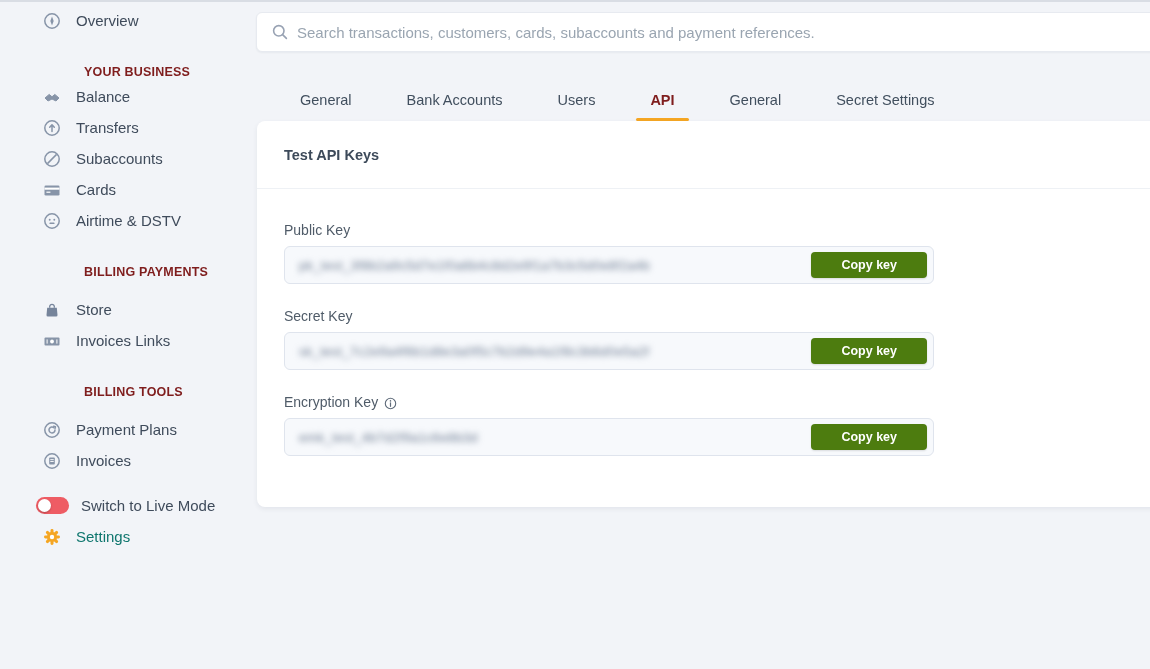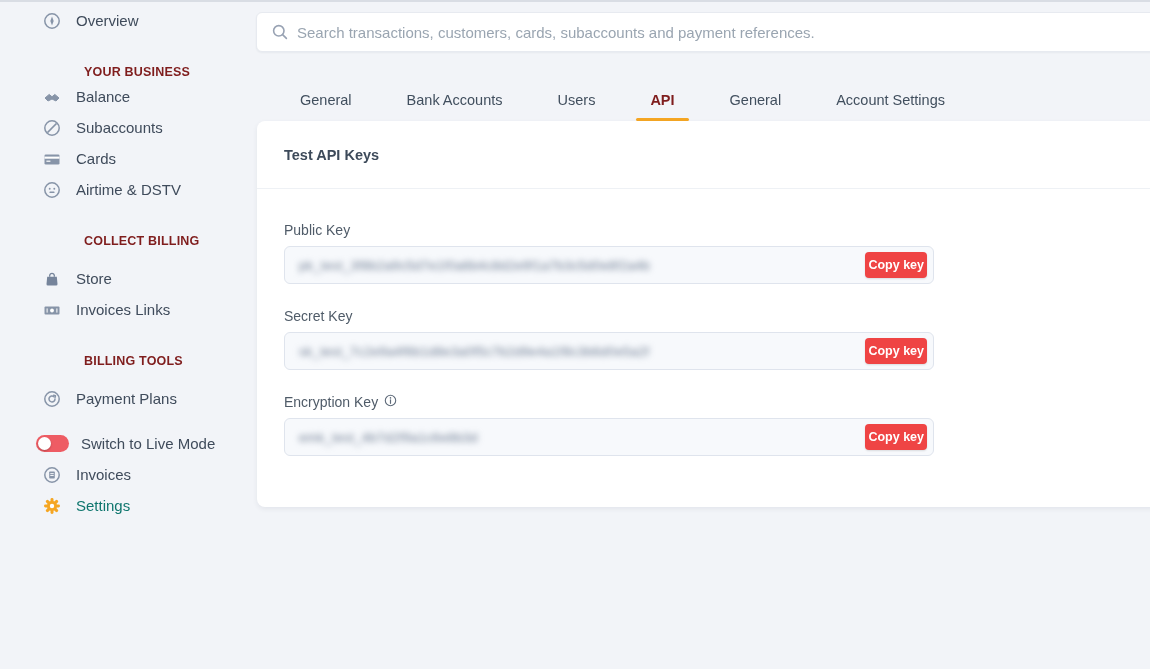--- a/index.html
+++ b/index.html
@@ -71,35 +71,35 @@
     background:#fff; border-radius:8px;
     box-shadow:0 2px 5px rgba(50,62,84,.08);
   }
   .card-head {
     height:68px; display:flex; align-items:center; padding-left:27px;
     border-bottom:1px solid #eef1f5;
     font-size:14.5px; font-weight:bold; color:#3d4a5a;
   }
   .card-body { padding:33px 0 0 27px; }
   .field { width:650px; margin-bottom:24px; }
-  .f-label { display:flex; align-items:flex-start; font-size:14px; color:#4f5b68; margin-bottom:8px; }
+  .f-label { display:flex; align-items:flex-end; font-size:14px; color:#4f5b68; margin-bottom:8px; }
   .info-ico { margin-left:6px; display:flex; }
   .key-box {
     height:38px; background:#f7f9fc; border:1px solid #dfe4ed; border-radius:6px;
     display:flex; align-items:center; padding:0 6px 0 14px;
   }
   .key-value {
     font-size:13px; color:#6b7a90; letter-spacing:.3px;
     filter:blur(3.2px); user-select:none; white-space:nowrap; overflow:hidden;
   }
   .copy-btn {
     margin-left:auto; border:none; cursor:pointer;
-    background:#ef4444; color:#fff; font-family:"Liberation Sans", sans-serif;
+    background:#4d7c0f; color:#fff; font-family:"Liberation Sans", sans-serif;
     font-size:12.5px; font-weight:bold;
-    padding:6px 3px; border-radius:4px;
+    padding:6px 30px; border-radius:4px;
     box-shadow:0 1px 2px rgba(0,0,0,.12);
   }
 </style>
 </head>
 <body>
 
 <div class="topline"></div>
 
 <aside class="sidebar">
   <div class="s-item item-overview">
@@ -119,20 +119,29 @@
       <svg viewBox="0 0 18 18">
           <path d="M2 10 L6.2 6.4 L9 8.8 L11.8 6.4 L16 10 L13 13 L9 11 L5 13 Z" fill="#8794a8" stroke="#8794a8" stroke-width="1" stroke-linejoin="round"></path>
         </svg>
     </span>
     <span class="s-label">Balance</span>
   </div>
   <div class="s-item">
     <span class="s-ico">
       <svg viewBox="0 0 18 18">
           <circle cx="9" cy="9" r="7.2" fill="none" stroke="#8794a8" stroke-width="1.5"></circle>
+          <path d="M9 12.6 V6 M6.7 8.2 L9 5.7 L11.3 8.2" fill="none" stroke="#8794a8" stroke-width="1.5" stroke-linecap="round" stroke-linejoin="round"></path>
+        </svg>
+    </span>
+    <span class="s-label">Transfers</span>
+  </div>
+  <div class="s-item">
+    <span class="s-ico">
+      <svg viewBox="0 0 18 18">
+          <circle cx="9" cy="9" r="7.2" fill="none" stroke="#8794a8" stroke-width="1.5"></circle>
           <line x1="4.4" y1="13.6" x2="13.6" y2="4.4" stroke="#8794a8" stroke-width="1.5"></line>
         </svg>
     </span>
     <span class="s-label">Subaccounts</span>
   </div>
   <div class="s-item">
     <span class="s-ico">
       <svg viewBox="0 0 18 18">
           <rect x="1.5" y="4.5" width="15" height="10" rx="1.3" fill="#8794a8"></rect>
           <rect x="1.5" y="6.6" width="15" height="2.1" fill="#fff"></rect>
@@ -146,21 +155,21 @@
       <svg viewBox="0 0 18 18">
           <circle cx="9" cy="9" r="7.2" fill="none" stroke="#8794a8" stroke-width="1.5"></circle>
           <circle cx="6.7" cy="7.8" r="0.95" fill="#8794a8"></circle>
           <circle cx="11.3" cy="7.8" r="0.95" fill="#8794a8"></circle>
           <rect x="6.4" y="10.4" width="5.2" height="1.7" rx="0.85" fill="#8794a8"></rect>
         </svg>
     </span>
     <span class="s-label">Airtime &amp; DSTV</span>
   </div>
 
-  <div class="s-header mt-header">COLLECT BILLING</div>
+  <div class="s-header mt-header">BILLING PAYMENTS</div>
 
   <div class="s-item mt-first">
     <span class="s-ico">
       <svg viewBox="0 0 18 18">
           <path d="M4.2 6.8 h9.6 l0.7 7.2 a1.4 1.4 0 0 1 -1.4 1.5 H4.9 a1.4 1.4 0 0 1 -1.4 -1.5 z" fill="#76849b"></path>
           <path d="M6.7 6.8 V5.6 a2.3 2.3 0 0 1 4.6 0 V6.8" fill="none" stroke="#76849b" stroke-width="1.3"></path>
         </svg>
     </span>
     <span class="s-label">Store</span>
   </div>
@@ -181,37 +190,37 @@
   <div class="s-item mt-first">
     <span class="s-ico">
       <svg viewBox="0 0 18 18">
           <circle cx="9" cy="9" r="7.2" fill="none" stroke="#8794a8" stroke-width="1.5"></circle>
           <path d="M12 9 a3 3 0 1 1 -1.1 -2.35" fill="none" stroke="#8794a8" stroke-width="1.5" stroke-linecap="round"></path>
           <path d="M10.6 5.2 l1.9 0.5 -0.5 1.9" fill="none" stroke="#8794a8" stroke-width="1.4" stroke-linecap="round" stroke-linejoin="round"></path>
         </svg>
     </span>
     <span class="s-label">Payment Plans</span>
   </div>
+  <div class="s-item">
+    <span class="s-ico">
+      <svg viewBox="0 0 18 18">
+          <circle cx="9" cy="9" r="7.2" fill="none" stroke="#8794a8" stroke-width="1.5"></circle>
+          <rect x="6.2" y="5.6" width="5.6" height="6.8" rx="0.7" fill="#8794a8"></rect>
+          <rect x="7.3" y="7.2" width="3.4" height="0.9" fill="#fff"></rect>
+          <rect x="7.3" y="9" width="3.4" height="0.9" fill="#fff"></rect>
+        </svg>
+    </span>
+    <span class="s-label">Invoices</span>
+  </div>
+
   <div class="s-item mt-toggle">
     <span class="toggle">
         <span class="knob"></span>
       </span>
     <span class="s-label">Switch to Live Mode</span>
-  </div>
-
-  <div class="s-item">
-    <span class="s-ico">
-      <svg viewBox="0 0 18 18">
-          <circle cx="9" cy="9" r="7.2" fill="none" stroke="#8794a8" stroke-width="1.5"></circle>
-          <rect x="6.2" y="5.6" width="5.6" height="6.8" rx="0.7" fill="#8794a8"></rect>
-          <rect x="7.3" y="7.2" width="3.4" height="0.9" fill="#fff"></rect>
-          <rect x="7.3" y="9" width="3.4" height="0.9" fill="#fff"></rect>
-        </svg>
-    </span>
-    <span class="s-label">Invoices</span>
   </div>
   <div class="s-item item-settings">
     <span class="s-ico">
       <svg viewBox="0 0 18 18">
           <g fill="#f5a623">
             <rect x="7.5" y="1" width="3" height="16" rx="1.4"></rect>
             <rect x="7.5" y="1" width="3" height="16" rx="1.4" transform="rotate(45 9 9)"></rect>
             <rect x="7.5" y="1" width="3" height="16" rx="1.4" transform="rotate(90 9 9)"></rect>
             <rect x="7.5" y="1" width="3" height="16" rx="1.4" transform="rotate(135 9 9)"></rect>
             <circle cx="9" cy="9" r="5"></circle>
@@ -234,21 +243,21 @@
     </span>
     <input class="search-input" type="text" placeholder="Search transactions, customers, cards, subaccounts and payment references." style="">
   </div>
 
   <nav class="tabs">
     <div class="tab">General</div>
     <div class="tab">Bank Accounts</div>
     <div class="tab">Users</div>
     <div class="tab active">API</div>
     <div class="tab">General</div>
-    <div class="tab">Account Settings</div>
+    <div class="tab">Secret Settings</div>
   </nav>
 
   <section class="card">
     <div class="card-head">Test API Keys</div>
     <div class="card-body">
 
       <div class="field">
         <div class="f-label">
           <span>Public Key</span>
         </div>

